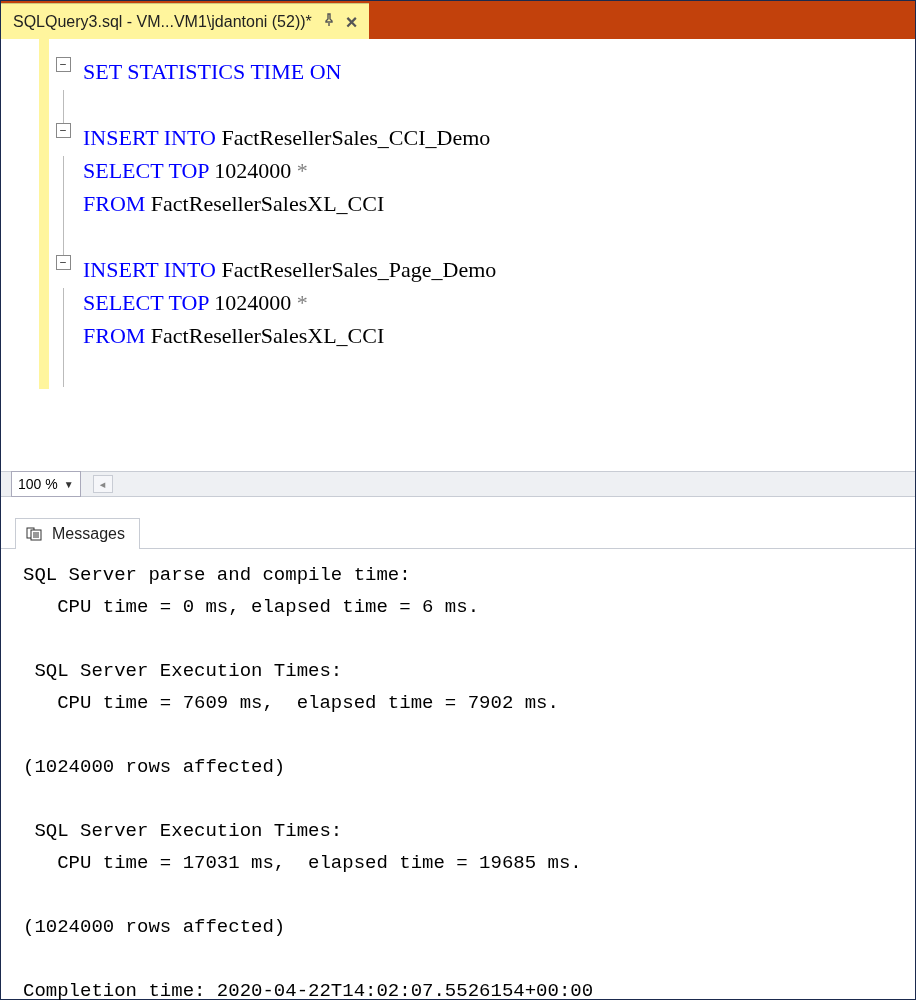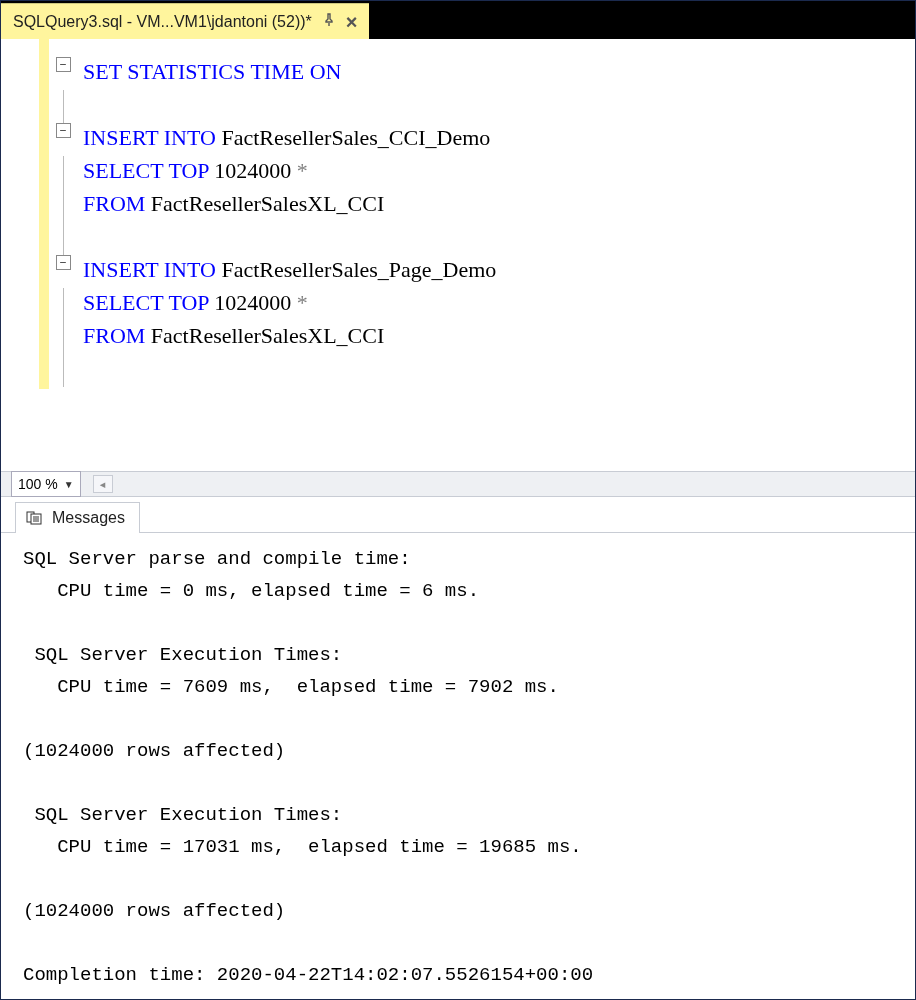--- a/index.html
+++ b/index.html
@@ -1,20 +1,20 @@
 <!DOCTYPE html>
 <html><head>
 <meta charset="utf-8">
 <style>
   *{box-sizing:border-box;margin:0;padding:0}
   body{font-family:"Segoe UI",Tahoma,sans-serif;font-size:14px;background:#fff;width:916px;height:1000px;overflow:hidden}
   .outer-border{border:1px solid #1b2a4e;width:916px;height:1000px}
 
   
-  .tab-strip{background:#000000;height:38px;display:flex;align-items:flex-end;position:relative}
+  .tab-strip{background:#c2410c;height:38px;display:flex;align-items:flex-end;position:relative}
   .tab{background:#fff59d;border-top:1px solid #ccc87f;padding:6px 12px;font-size:16px;display:flex;align-items:center;gap:10px;height:36px}
   .tab-title{color:#222}
   .pin-icon,.close-icon{color:#555;font-size:16px}
   .close-icon{font-weight:bold;font-size:20px;line-height:1}
 
   
   .editor-wrap{display:flex;height:432px;background:#fff}
   .modified-bar{width:10px;background:#fff59d;margin-left:38px;height:350px}
   .gutter{width:28px;padding-top:18px;font-family:Consolas,monospace;font-size:18px;color:#666;background:#fff;text-align:center}
   .fold-box{width:15px;height:15px;border:1px solid #888;display:inline-flex;align-items:center;justify-content:center;font-size:11px;line-height:1;color:#444;background:#fff;margin-bottom:18px}
@@ -24,21 +24,21 @@
   .kw{color:#0000ff}
   .op{color:#808080}
 
   
   .splitter{height:26px;background:#eef0f3;border-top:1px solid #c8ccd4;border-bottom:1px solid #c8ccd4;display:flex;align-items:center;padding-left:10px;gap:6px}
   .zoom-box{background:#fff;border:1px solid #aab;padding:4px 6px;font-size:14px;display:flex;align-items:center;gap:6px}
   .zoom-box .caret{font-size:10px;color:#333}
   .h-scroll-stub{width:20px;height:18px;border:1px solid #c8ccd4;background:#f5f6f9;margin-left:6px;display:flex;align-items:center;justify-content:center;font-size:11px;color:#888}
 
   
-  .results-tabs{height:36px;border-bottom:1px solid #c8ccd4;display:flex;align-items:flex-end;padding-left:14px;position:relative;top:0}
+  .results-tabs{height:52px;border-bottom:1px solid #c8ccd4;display:flex;align-items:flex-end;padding-left:14px;position:relative;top:0}
   .results-tab{border:1px solid #c8ccd4;border-bottom:none;background:#fff;padding:6px 14px 6px 10px;font-size:16px;color:#222;display:flex;align-items:center;gap:8px;position:relative;top:1px}
   .msg-icon{width:18px;height:14px;position:relative}
   .msg-icon svg{width:18px;height:14px}
 
   
   .messages-pane{padding:10px 0 0 22px;font-family:Liberation Mono, monospace;font-size:19px;line-height:32px;white-space:pre;color:#000000}
 </style>
 </head>
 <body>
 

